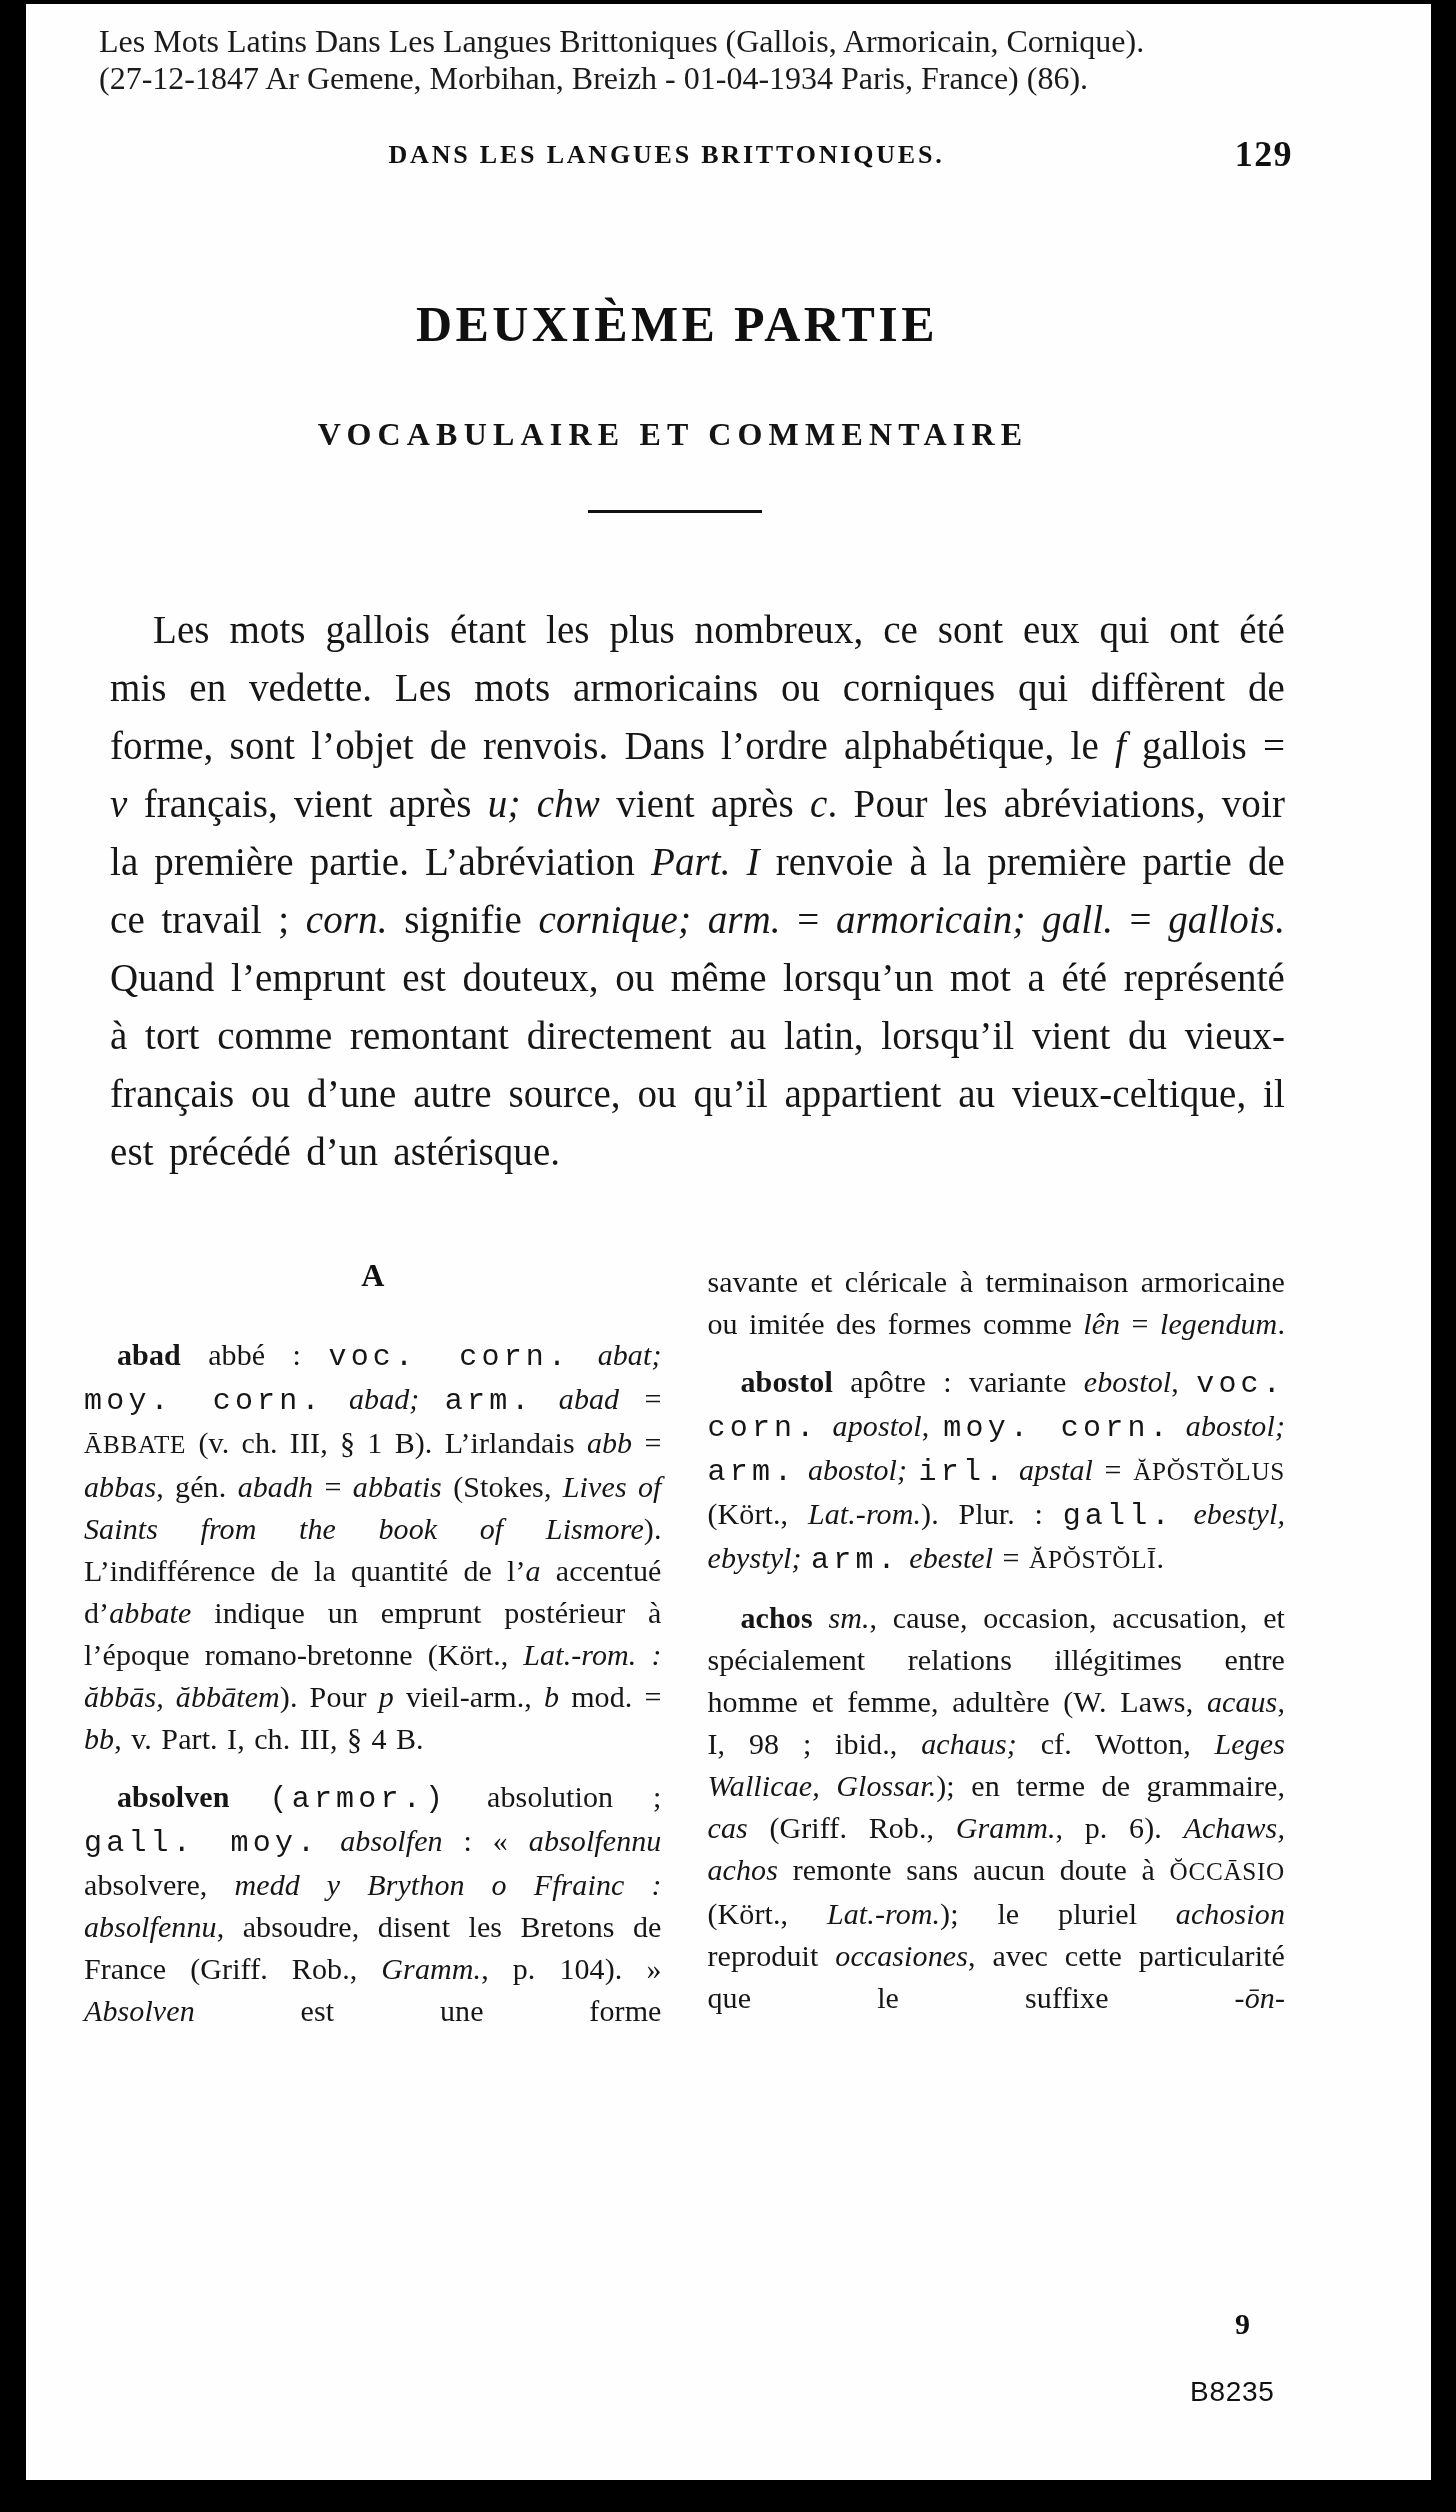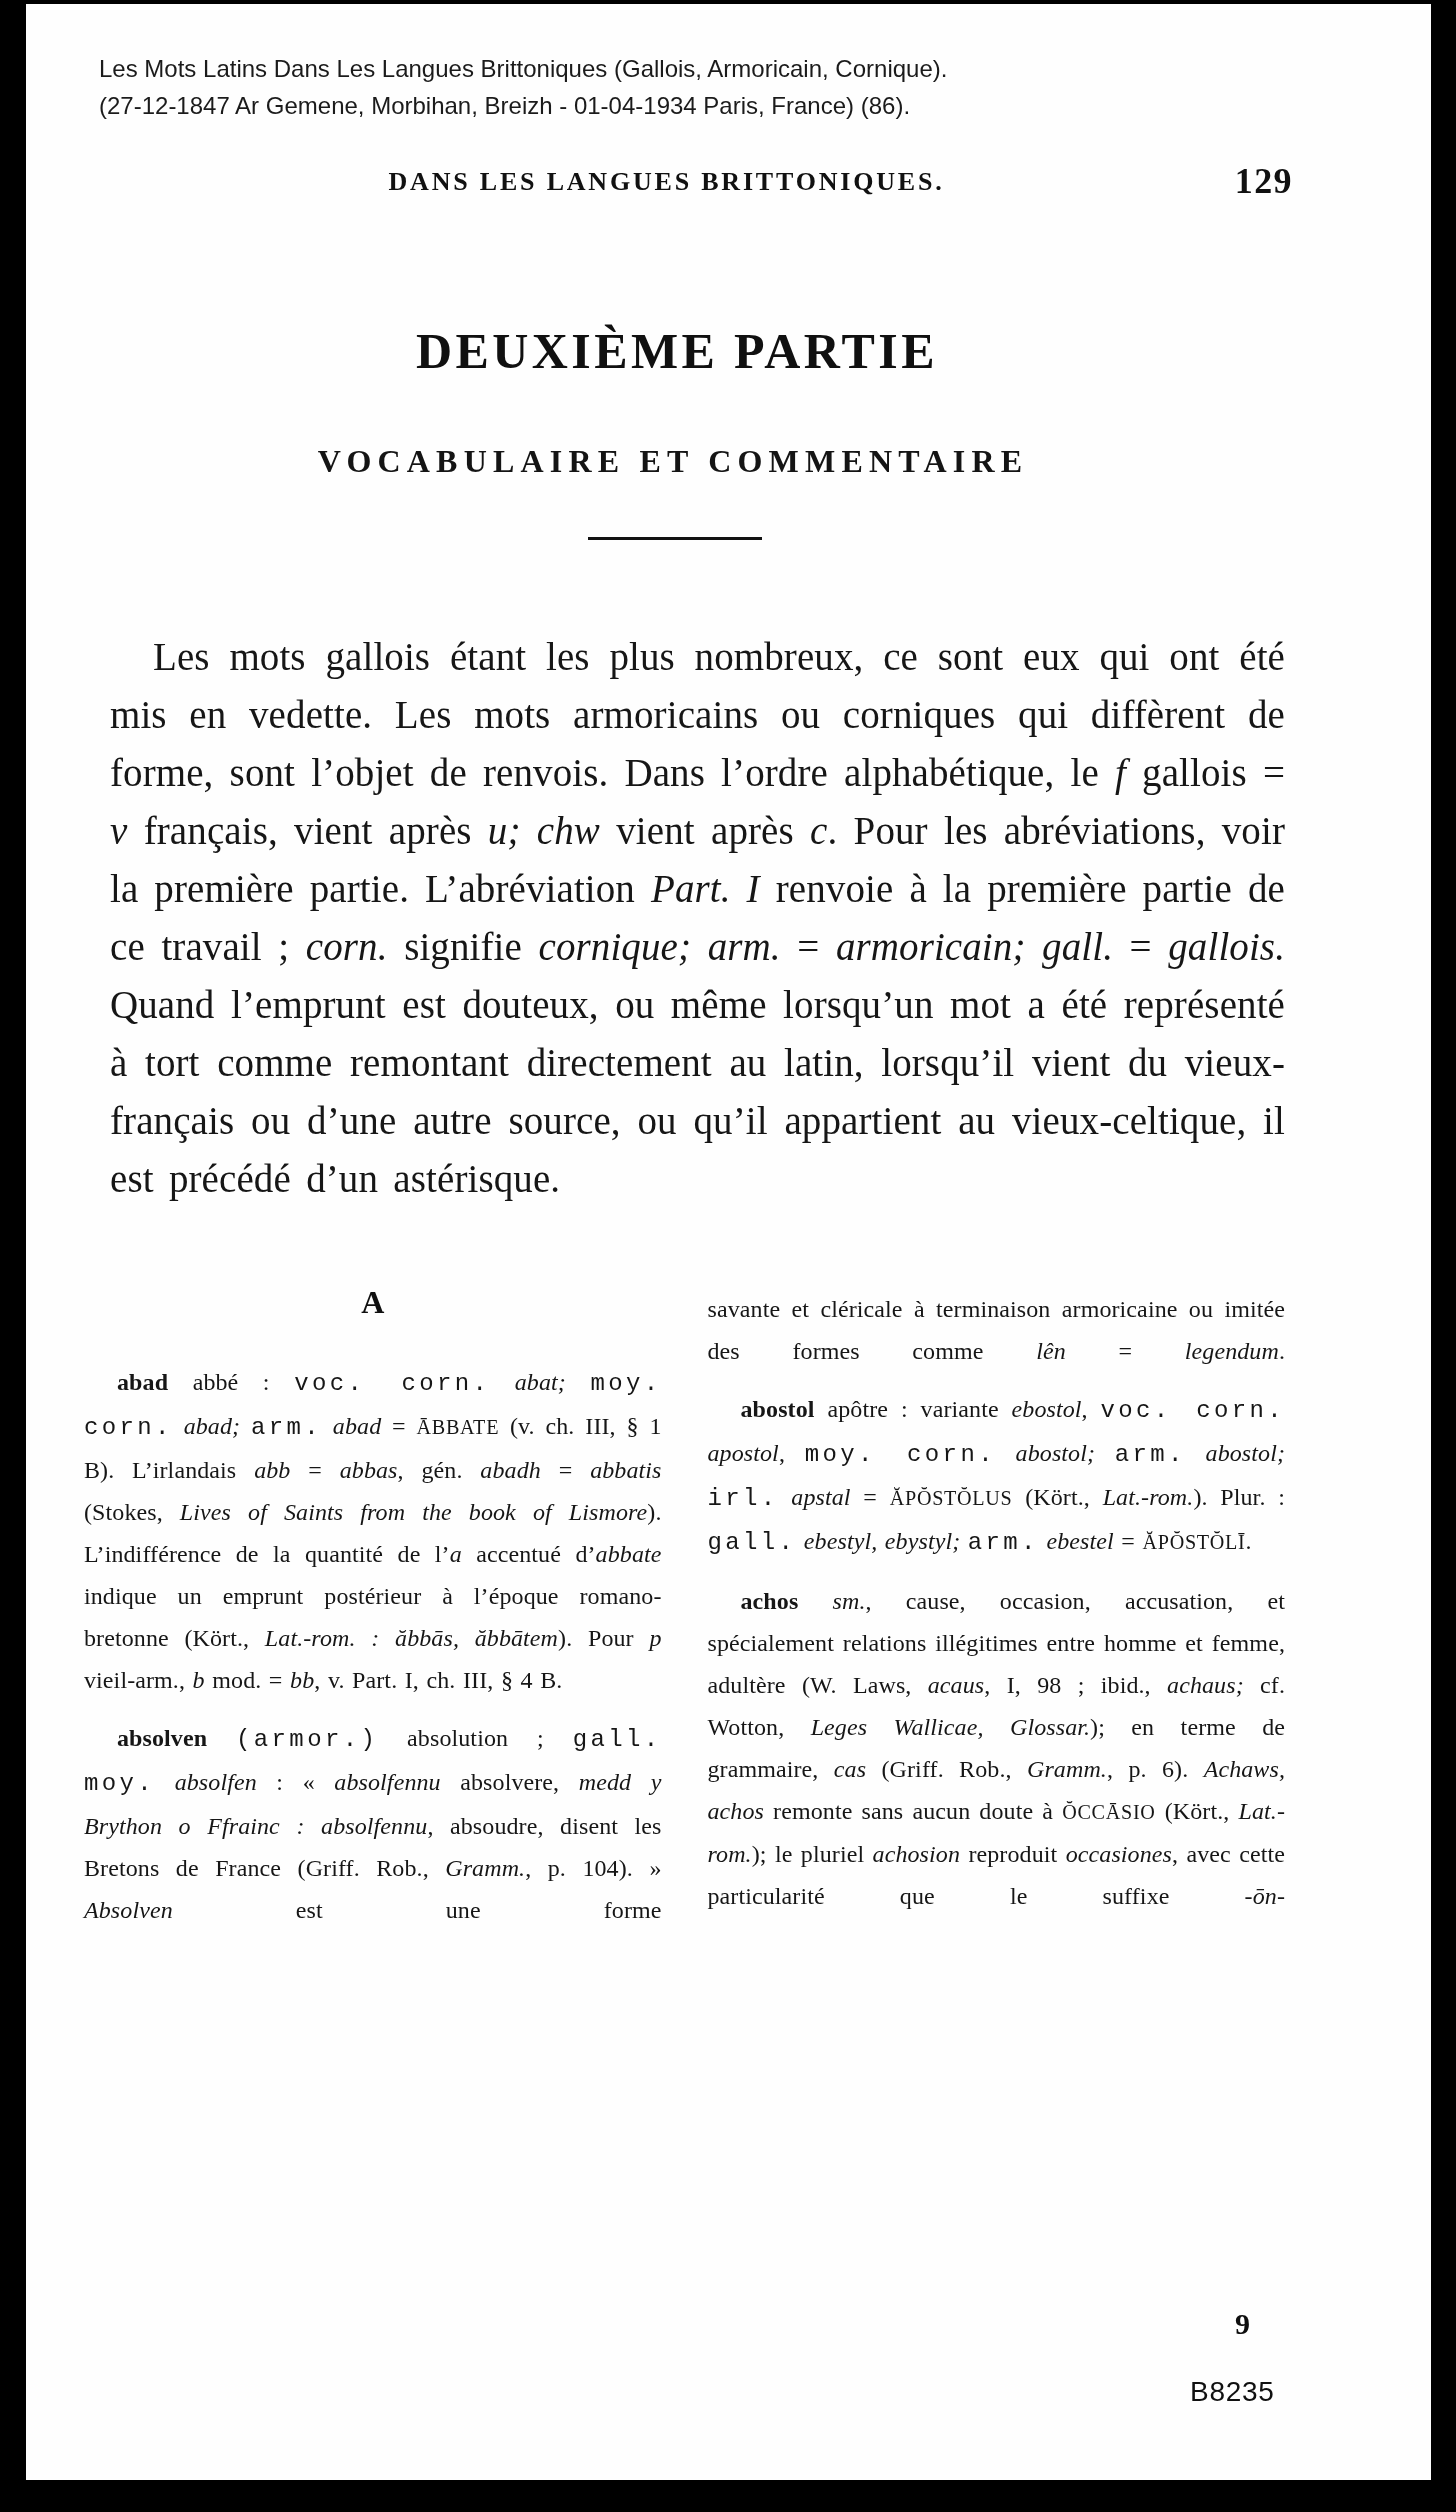--- a/index.html
+++ b/index.html
@@ -10,23 +10,23 @@
     font-family:"Liberation Serif","DejaVu Serif",serif;
     color:#161616;
     overflow:hidden;
   }
   .scan { position:absolute; inset:0; background:#000; }
   .page {
     position:absolute; top:4.1px; left:26px; right:25px; bottom:32px;
     background:#fefefe; overflow:hidden;
   }
   .annotation {
-    font-family:Liberation Sans, sans-serif;
-    font-size:24px; line-height:37px; color:#1b1b1b;
-    margin:46px 0 0 73px;
+    font-family:Liberation Serif, serif;
+    font-size:32px; line-height:37px; color:#1b1b1b;
+    margin:19px 0 0 73px;
   }
   .running-header { position:relative; margin-top:43px; height:48px;text-align:right; }
   .rh-title {
     position:absolute; left:50%; transform:translateX(-50%); margin-left:-62px;
     font-weight:bold; font-size:26px; letter-spacing:2.8px; white-space:nowrap; color:#111;
   }
   .rh-page {
     position:absolute; right:138px; top:-7px;
     font-weight:bold; font-size:36px; letter-spacing:1.4px; color:#111;
   }
@@ -52,21 +52,21 @@
     word-spacing:0.14em; letter-spacing:0.1px;margin-left:26px;
   }
   .columns { display:flex; gap:46px; margin-top:73px; }
   .col { flex:1 1 0; min-width:0; }
   .letter {
     text-align:center; font-weight:bold; font-size:32px;
     margin:2.8px 0 40px 0; color:#101010;
   }
   .colr { padding-top:7px; }
   .entry {
-    font-size:24px; line-height:42px;
+    font-size:30px; line-height:42px;
     text-align:justify; word-spacing:0.06em; letter-spacing:0.1px;
   }
   .entry.indent { text-indent:33px; }
   .entry.cont { text-align-last:justify; }
   .entry + .entry { margin-top:16px; }
   .ls { letter-spacing:0.14em;font-family:Liberation Mono, monospace; }
   .sc { font-size:0.84em; letter-spacing:0.7px; }
   .sig {
     position:absolute; left:1209px; top:2303px;
     font-weight:bold; font-size:30px; color:#0e0e0e;

